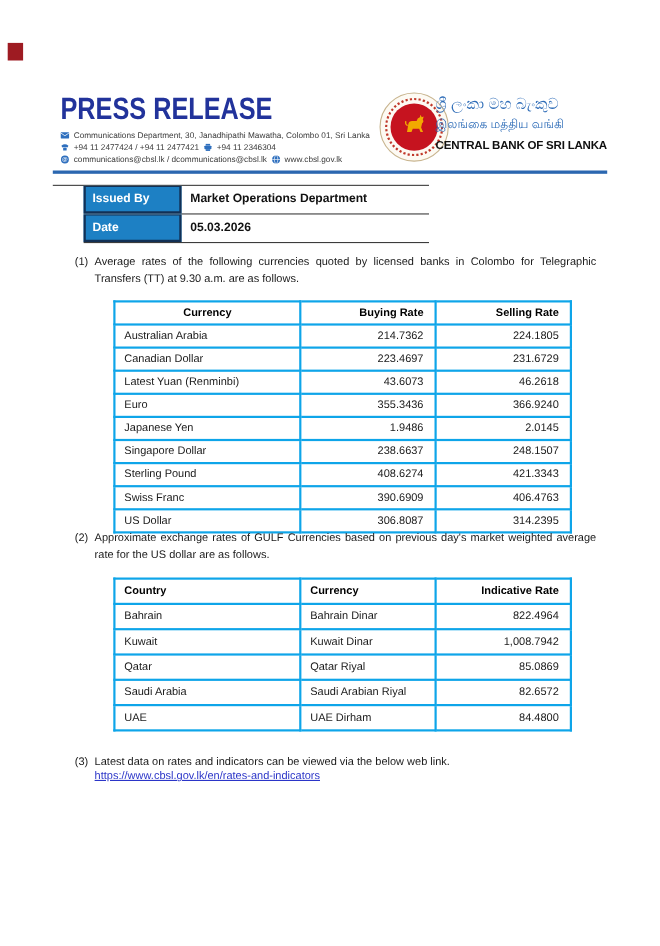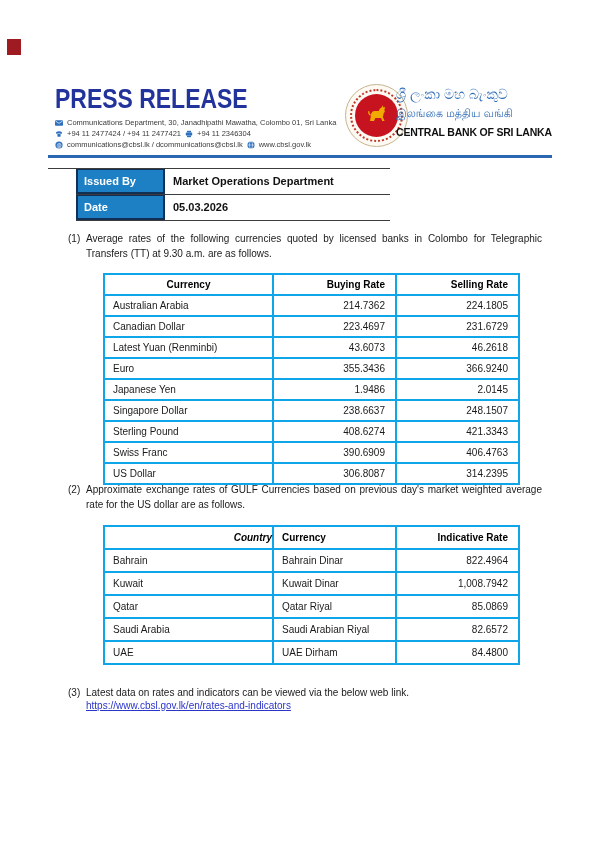--- a/index.html
+++ b/index.html
@@ -58,21 +58,21 @@
   table.doc-table th, table.doc-table td { border:2px solid #0ea5e9; line-height:11px;margin-top:48px; }
   table.doc-table th { font-weight:bold; color:#000; }
   .tbl-rates { top:273px; }
   .tbl-rates th, .tbl-rates td { padding:4px 0; }
   .tbl-rates th:nth-child(1) { width:169px; text-align:center; }
   .tbl-rates th:nth-child(2), .tbl-rates th:nth-child(3) { width:123px; text-align:right; padding-right:10px; }
   .tbl-rates td:nth-child(1) { text-align:left; padding-left:8px; }
   .tbl-rates td:nth-child(2), .tbl-rates td:nth-child(3) { text-align:right; padding-right:10px; }
   .tbl-gulf { top:525px; }
   .tbl-gulf th, .tbl-gulf td { padding:5px 0; }
-  .tbl-gulf th:nth-child(1) { width:169px; text-align:right; padding-left:8px;font-style:italic; }
+  .tbl-gulf th:nth-child(1) { width:169px; text-align:left; padding-left:8px; }
   .tbl-gulf th:nth-child(2) { width:123px; text-align:left; padding-left:8px; }
   .tbl-gulf th:nth-child(3) { width:123px; text-align:right; padding-right:10px; }
   .tbl-gulf td:nth-child(1), .tbl-gulf td:nth-child(2) { text-align:left; padding-left:8px; }
   .tbl-gulf td:nth-child(3) { text-align:right; padding-right:10px; }
 </style>
 </head>
 <body>
 
 <div class="page">
 

